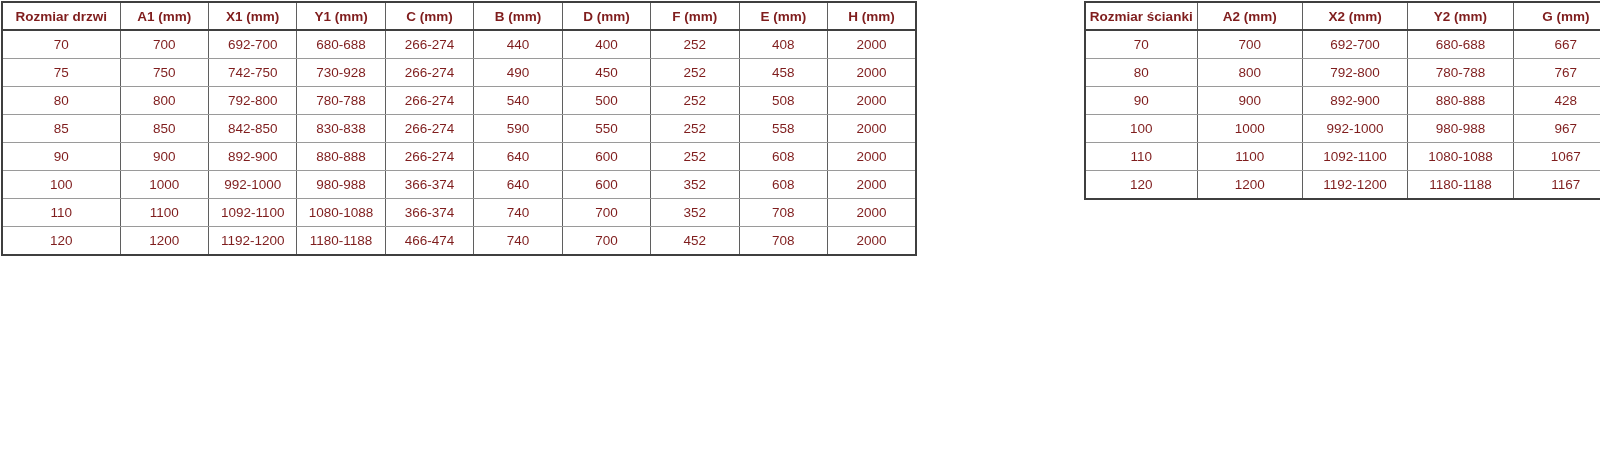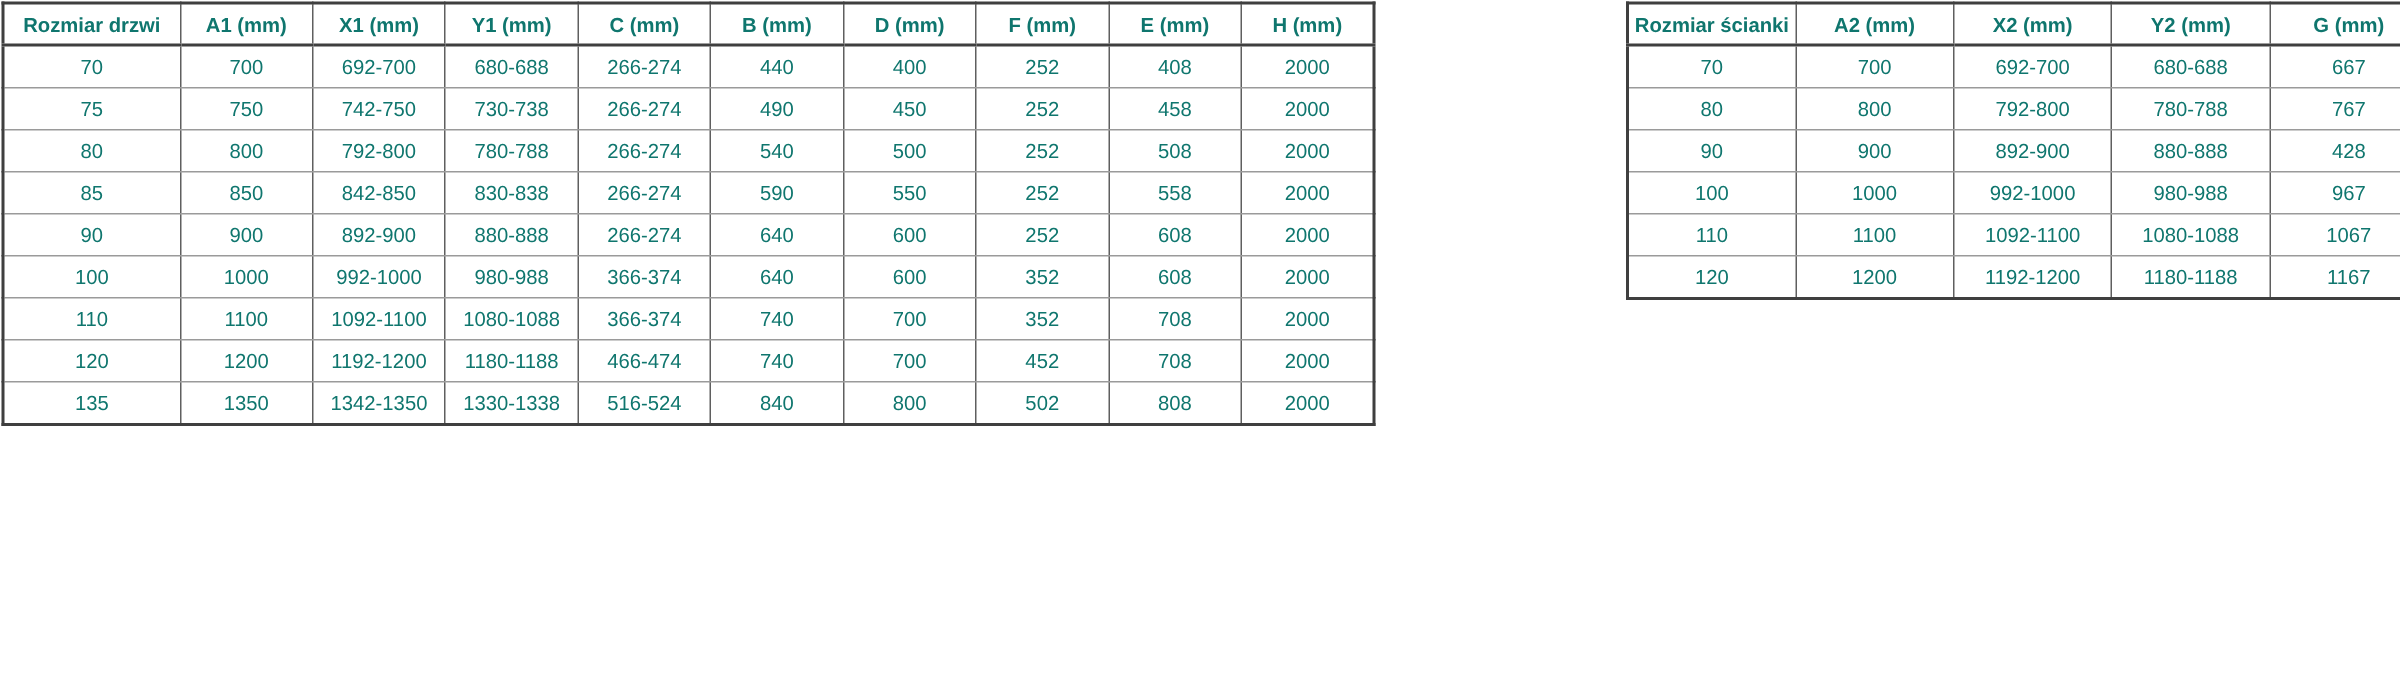--- a/index.html
+++ b/index.html
@@ -6,21 +6,21 @@
     margin: 0;
     padding: 0;
     background: #ffffff;
   }
   .canvas {
     position: relative;
     width: 1600px;
     height: 459px;
     background: #ffffff;
     font-family: "Liberation Sans", sans-serif;
-    color: #0f766e;
+    color: #7f1d1d;
   }
   table.spec-table {
     position: absolute;
     top: 1px;
     border-collapse: collapse;
     table-layout: fixed;
     background: #ffffff;
     border: 2px solid #3f3f3f;
     font-size: 13.5px;
   }
@@ -95,21 +95,21 @@
           <td>440</td>
           <td>400</td>
           <td>252</td>
           <td>408</td>
           <td>2000</td>
         </tr>
         <tr>
           <td>75</td>
           <td>750</td>
           <td>742-750</td>
-          <td>730-738</td>
+          <td>730-928</td>
           <td>266-274</td>
           <td>490</td>
           <td>450</td>
           <td>252</td>
           <td>458</td>
           <td>2000</td>
         </tr>
         <tr>
           <td>80</td>
           <td>800</td>
@@ -175,32 +175,20 @@
           <td>1200</td>
           <td>1192-1200</td>
           <td>1180-1188</td>
           <td>466-474</td>
           <td>740</td>
           <td>700</td>
           <td>452</td>
           <td>708</td>
           <td>2000</td>
         </tr>
-        <tr>
-          <td>135</td>
-          <td>1350</td>
-          <td>1342-1350</td>
-          <td>1330-1338</td>
-          <td>516-524</td>
-          <td>840</td>
-          <td>800</td>
-          <td>502</td>
-          <td>808</td>
-          <td>2000</td>
-        </tr>
       </tbody>
     </table>
 
   <table id="wall-table" class="spec-table">
     <colgroup>
       <col style="width:112px">
       <col>
         <col>
         <col>
         <col>

